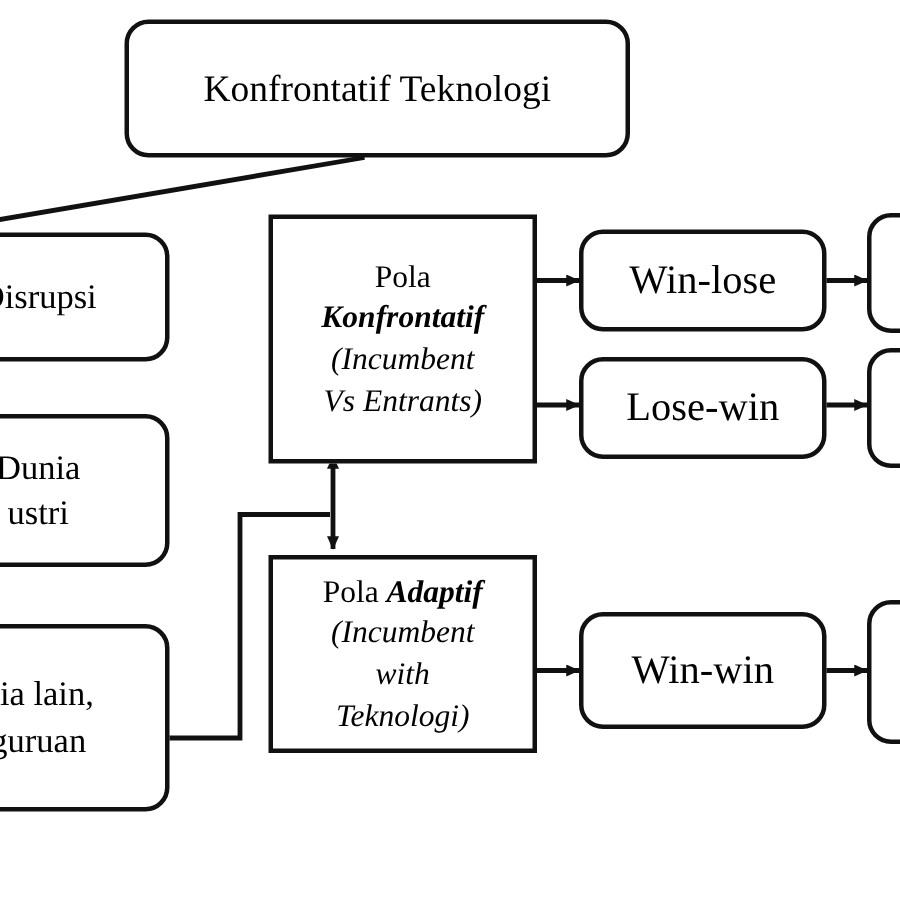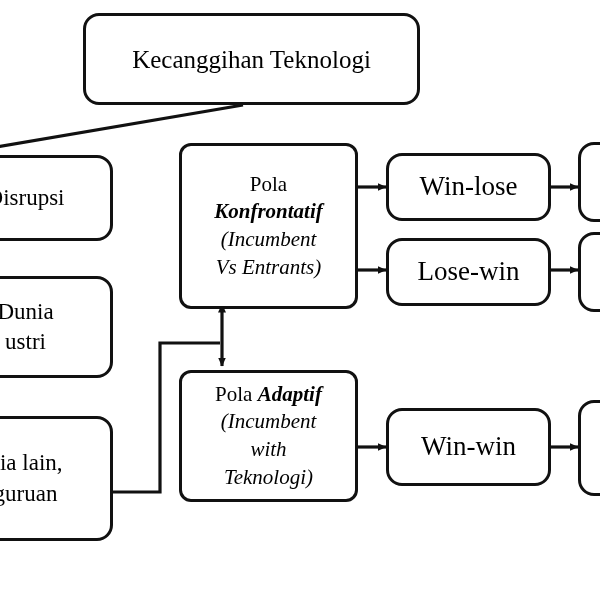--- a/index.html
+++ b/index.html
@@ -30,21 +30,21 @@
     background: #ffffff;
     border: 3px solid #111111;
     display: flex;
     flex-direction: column;
     align-items: center;
     justify-content: center;
     text-align: center;
     line-height: 1.32;
   }
   .rounded { border-radius: 16px; }
-  .sharp   { border-radius: 12px; }
+  .sharp   { border-radius: 0; }
 
   .title-node { font-size: 25px; }
   .left-node  { font-size: 23px; padding: 0 6px; }
   .pattern-node { font-size: 21px; }
   .outcome-node { font-size: 27px; }
   .tail-node { font-size: 23px; }
 
   .ln { display: block; white-space: nowrap; }
   .it { font-style: italic; }
   .bi { font-style: italic; font-weight: bold; }
@@ -77,21 +77,21 @@
     <line x1="358" y1="447" x2="386" y2="447" stroke="#111111" stroke-width="3.2" marker-end="url(#arrow)"></line>
 
     <line x1="551" y1="187" x2="578" y2="187" stroke="#111111" stroke-width="3.2" marker-end="url(#arrow)"></line>
 
     <line x1="551" y1="270" x2="578" y2="270" stroke="#111111" stroke-width="3.2" marker-end="url(#arrow)"></line>
 
     <line x1="551" y1="447" x2="578" y2="447" stroke="#111111" stroke-width="3.2" marker-end="url(#arrow)"></line>
   </svg>
 
   <div class="node rounded title-node" style="left:83px; top:13px; width:337px; height:92px;">
-    <span class="ln">Kecanggihan Teknologi</span>
+    <span class="ln">Konfrontatif Teknologi</span>
   </div>
 
   <div class="node rounded left-node" style="left:-62px; top:155px; width:175px; height:86px;">
     <span class="ln">Disrupsi</span>
   </div>
 
   <div class="node rounded left-node" style="left:-62px; top:276px; width:175px; height:102px;">
     <span class="ln">Dunia</span>
     <span class="ln">ustri</span>
   </div>

